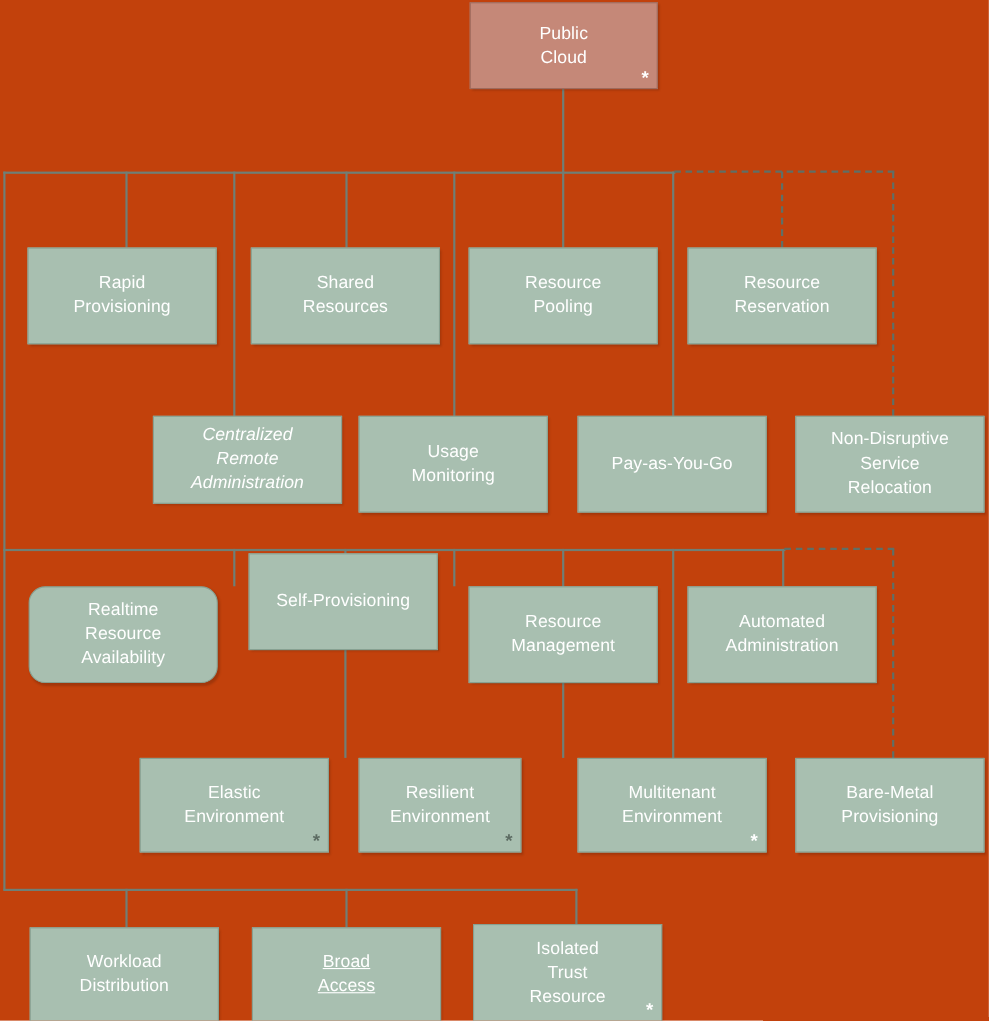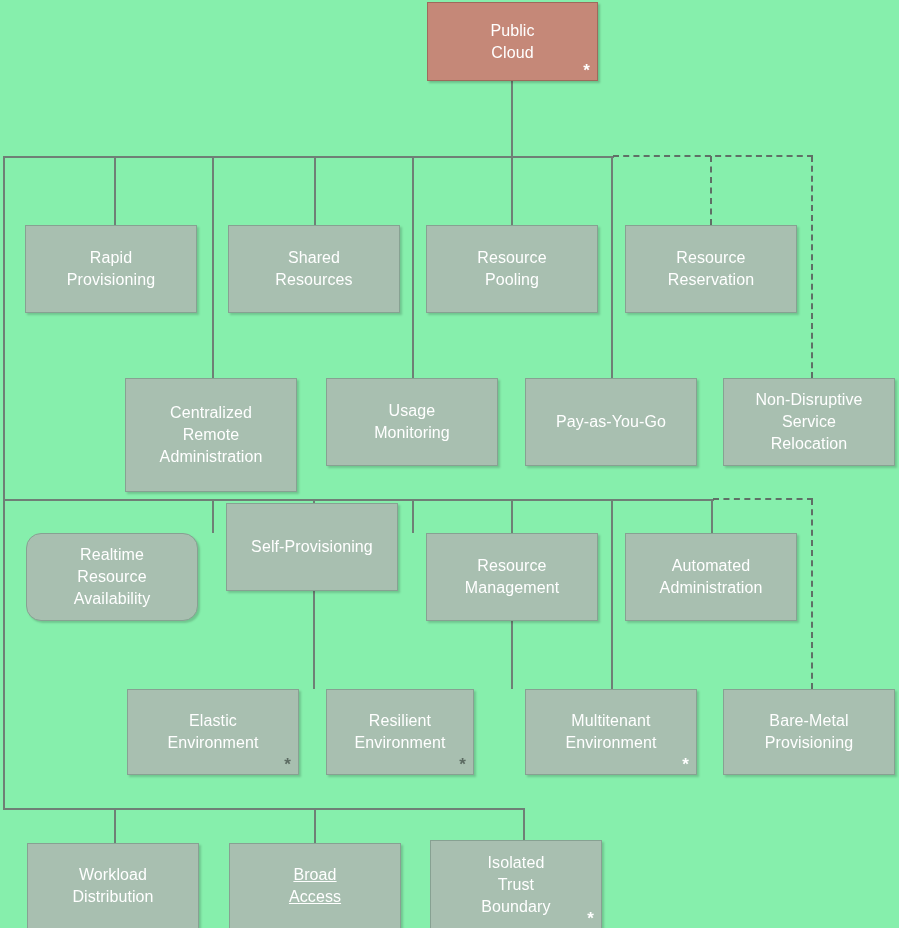--- a/index.html
+++ b/index.html
@@ -4,21 +4,21 @@
 <style>
   html, body {
     margin: 0;
     padding: 0;
     background: #ffffff;
   }
   #canvas {
     position: relative;
     width: 899px;
     height: 928px;
-    background: #86efac;
+    background: #c2410c;
     font-family: "Liberation Sans", sans-serif;
     overflow: hidden;
   }
   
   .node {
     position: absolute;
     box-sizing: border-box;
     display: flex;
     align-items: center;
     justify-content: center;
@@ -133,21 +133,21 @@
   </div>
   <div class="node leaf" style="left:426px; top:225px; width:172px; height:88px;">
     <span class="label">Resource
 Pooling</span>
   </div>
   <div class="node leaf" style="left:625px; top:225px; width:172px; height:88px;">
     <span class="label">Resource
 Reservation</span>
   </div>
 
-  <div class="node leaf" style="left:125px; top:378px; width:172px; height:114px;">
+  <div class="node leaf" style="left:139px; top:378px; width:172px; height:80px;font-style:italic;">
     <span class="label">Centralized
 Remote
 Administration</span>
   </div>
   <div class="node leaf" style="left:525px; top:378px; width:172px; height:88px;">
     <span class="label">Pay-as-You-Go</span>
   </div>
   <div class="node leaf" style="left:326px; top:378px; width:172px; height:88px;">
     <span class="label">Usage
 Monitoring</span>
@@ -199,17 +199,17 @@
     <span class="label">Workload
 Distribution</span>
   </div>
   <div class="node leaf" style="left:229px; top:843px; width:172px; height:86px;text-decoration:underline;">
     <span class="label">Broad
 Access</span>
   </div>
   <div class="node leaf" style="left:430px; top:840px; width:172px; height:89px;">
     <span class="label">Isolated
 Trust
-Boundary</span>
+Resource</span>
     <span class="ast white">*</span>
   </div>
 
 </div>
 
 </body></html>

